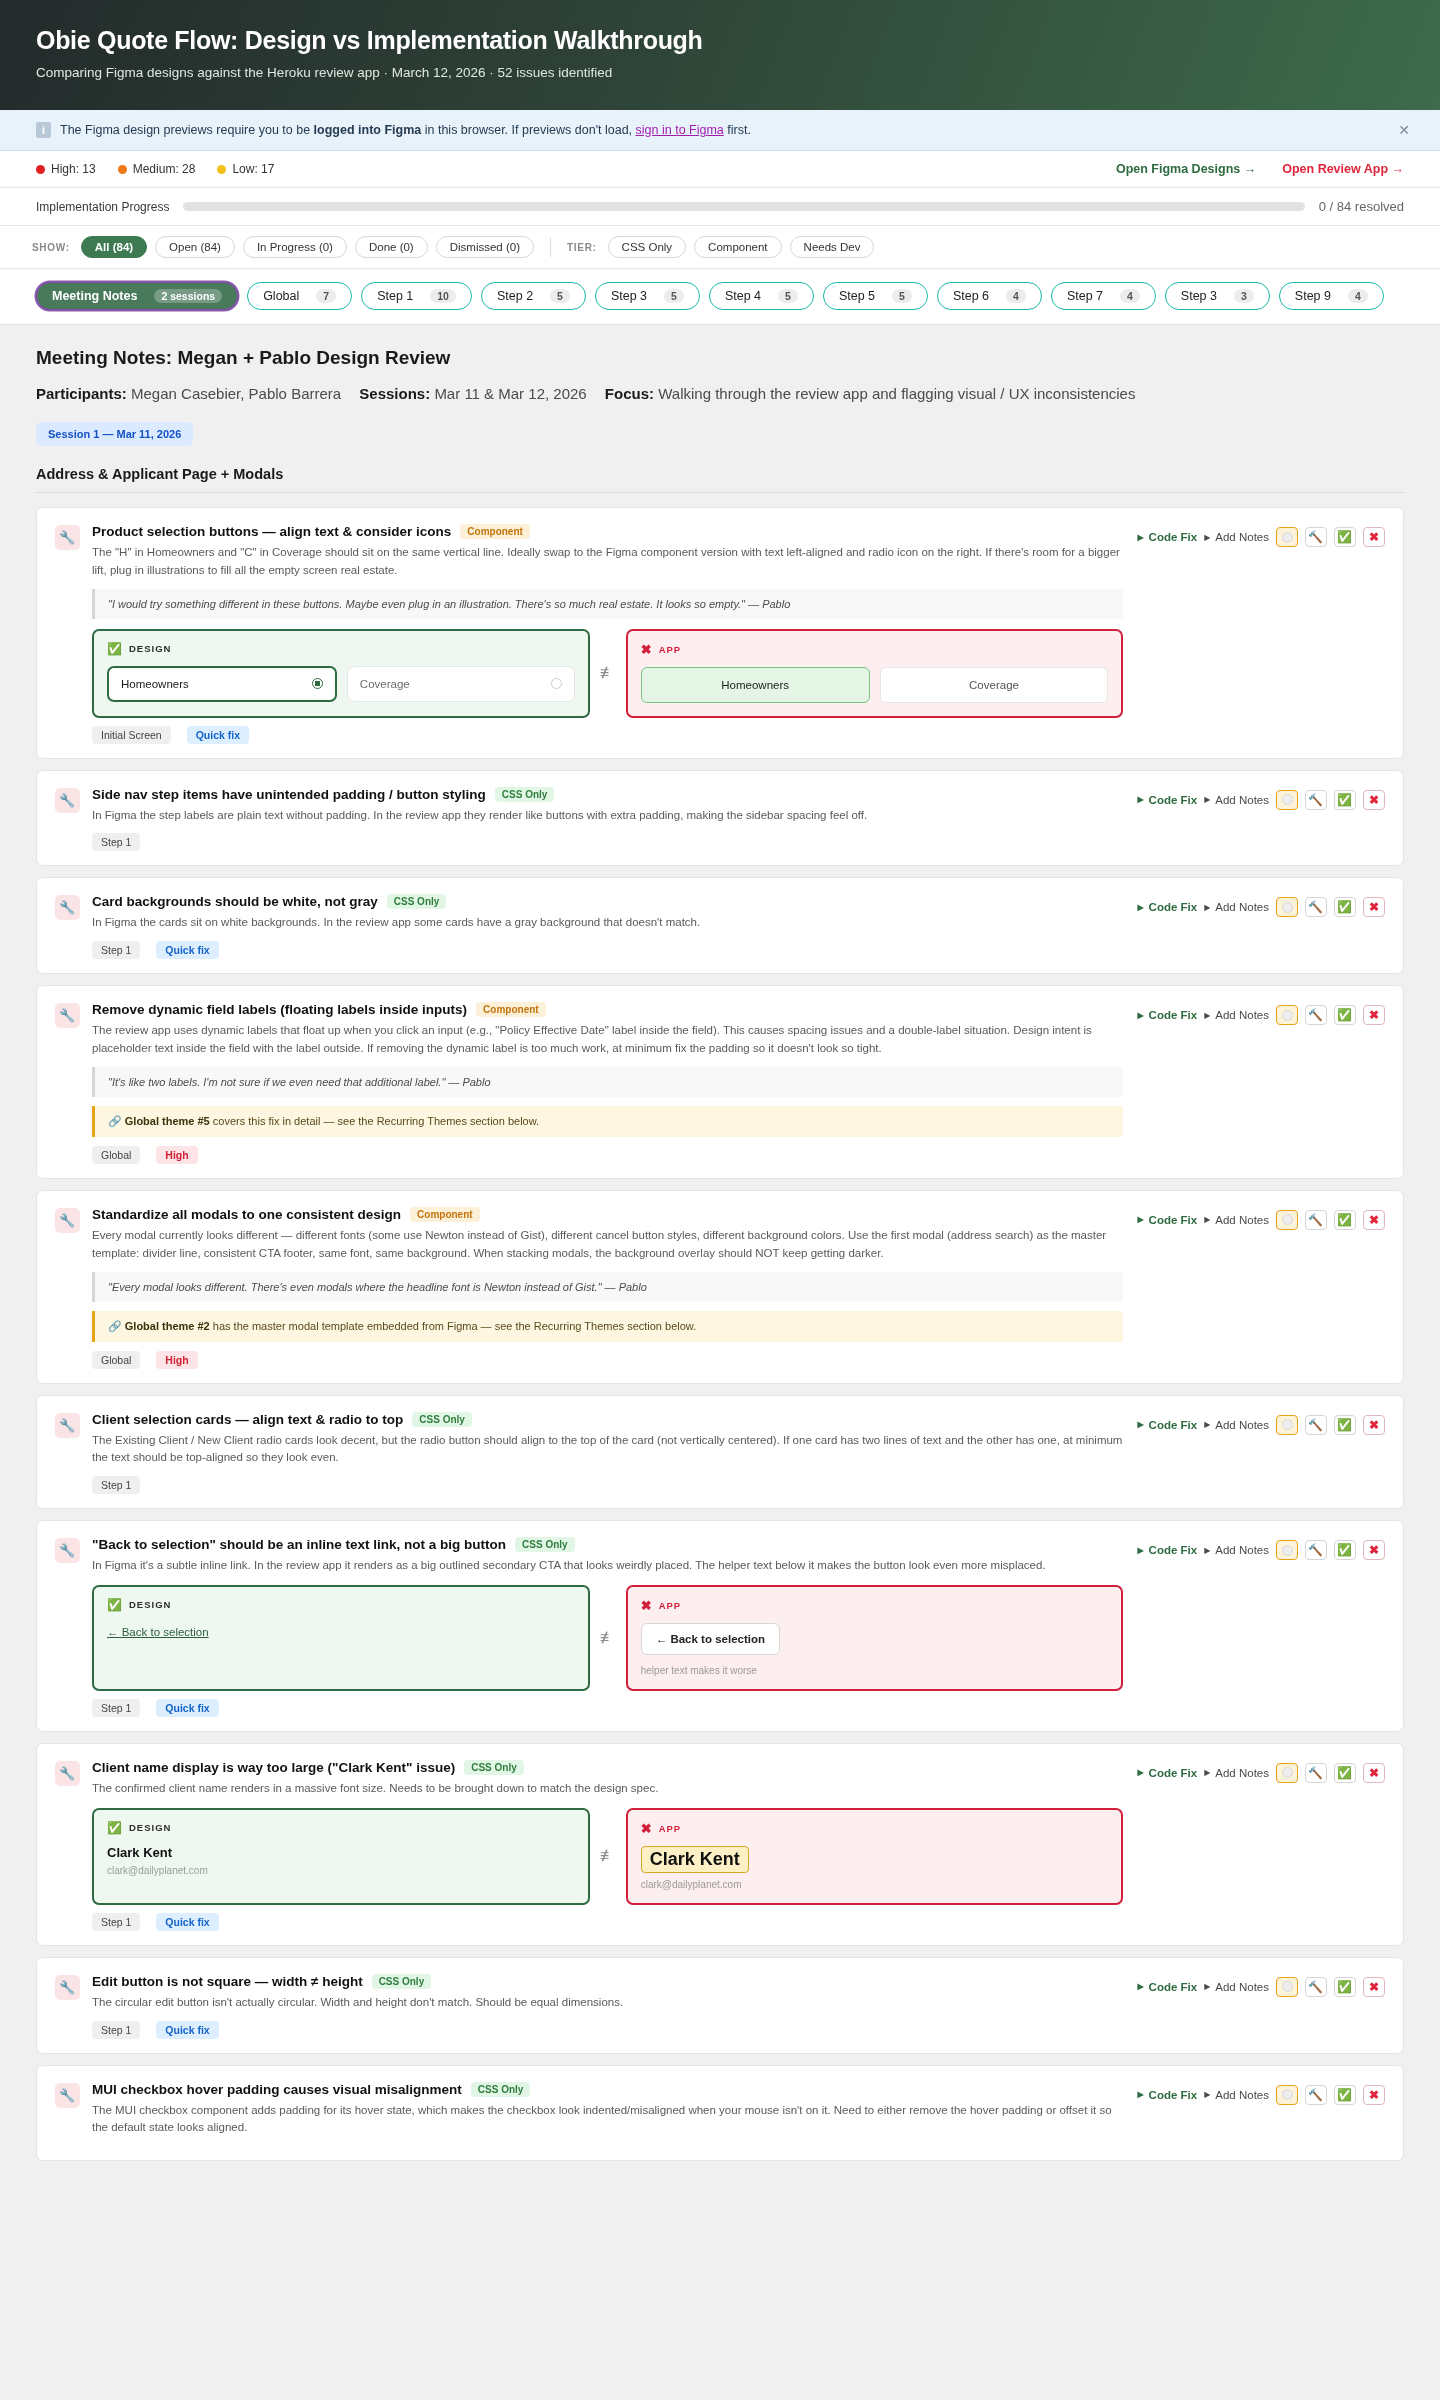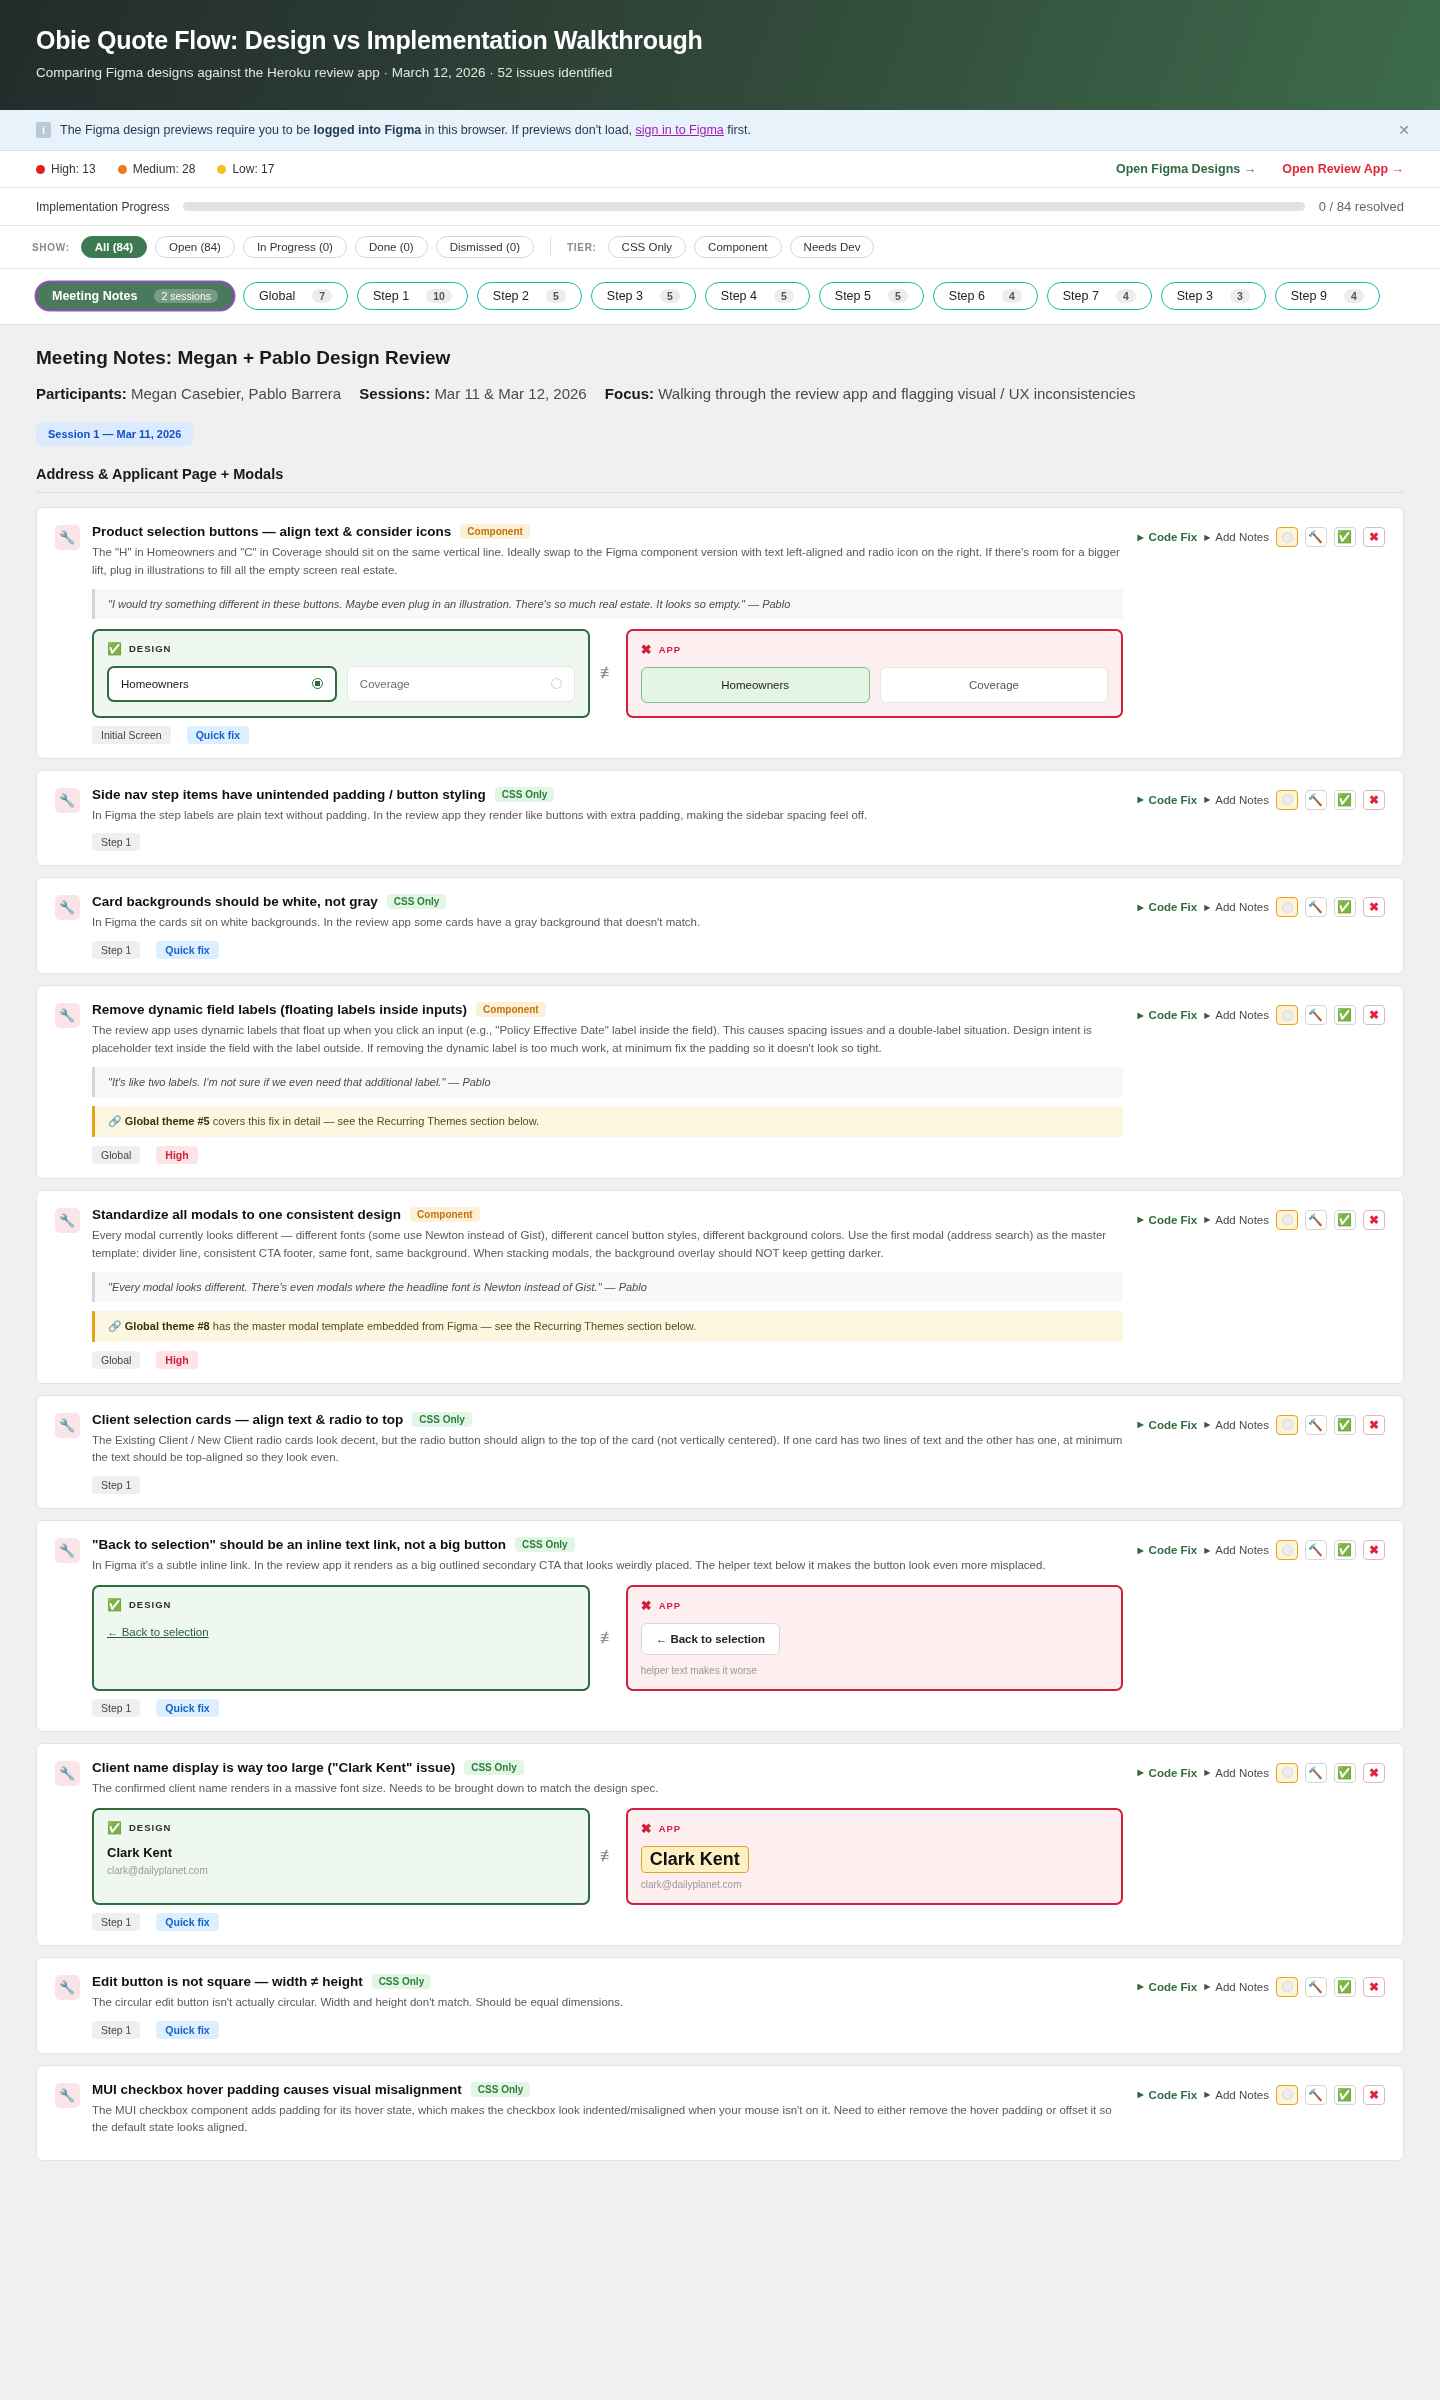--- a/index.html
+++ b/index.html
@@ -161,21 +161,21 @@
     box-shadow: 0 0 0 1.5px #8d5cb0;
   }
   .tab-badge {
     background: #ececec;
     color: #555;
     border-radius: 10px;
     padding: 1px 7px;
     font-size: 10.5px;
     font-weight: bold;
   }
-  .tab.active .tab-badge { background: rgba(255,255,255,.25); color: #fff; font-weight: normal; }
+  .tab.active .tab-badge { background: rgba(255,255,255,.25); color: #fff; font-weight: bold; }
 
   
   .main { padding: 22px 36px 40px 36px; }
   .page-h1 { font-size: 19px; font-weight: bold; margin-bottom: 16px; }
   .meta-line { font-size: 15px; color: #4b4b4b; margin-bottom: 20px; }
   .meta-line b { font-weight: bold; color: #1a1a1a; }
   .meta-seg { margin-right: 14px; }
   .session-pill {
     display: inline-block;
     background: #dceaff;
@@ -631,21 +631,21 @@
       <div class="card">
     <div class="card-wrench">🔧</div>
     <div class="card-body">
       <div class="card-title-line">
         <span class="card-title">Standardize all modals to one consistent design</span>
         <span class="tier tier-component">Component</span>
       </div>
       <div class="card-desc">Every modal currently looks different — different fonts (some use Newton instead of Gist), different cancel button styles, different background colors. Use the first modal (address search) as the master template: divider line, consistent CTA footer, same font, same background. When stacking modals, the background overlay should NOT keep getting darker.</div>
       <div class="quote">"Every modal looks different. There's even modals where the headline font is Newton instead of Gist." — Pablo</div>
 
-      <div class="theme-note"><span>🔗</span> <b>Global theme #8</b><span> has the master modal template embedded from Figma — see the Recurring Themes section below.</span></div>
+      <div class="theme-note"><span>🔗</span> <b>Global theme #2</b><span> has the master modal template embedded from Figma — see the Recurring Themes section below.</span></div>
       <div class="tag-row">
             <span class="tag">Global</span>
             <span class="tag tag-high">High</span>
           </div>
     </div>
     <div class="actions">
     <span class="act-link act-codefix">
             <span class="caret">▶</span>
             <span>Code Fix</span>
           </span>

